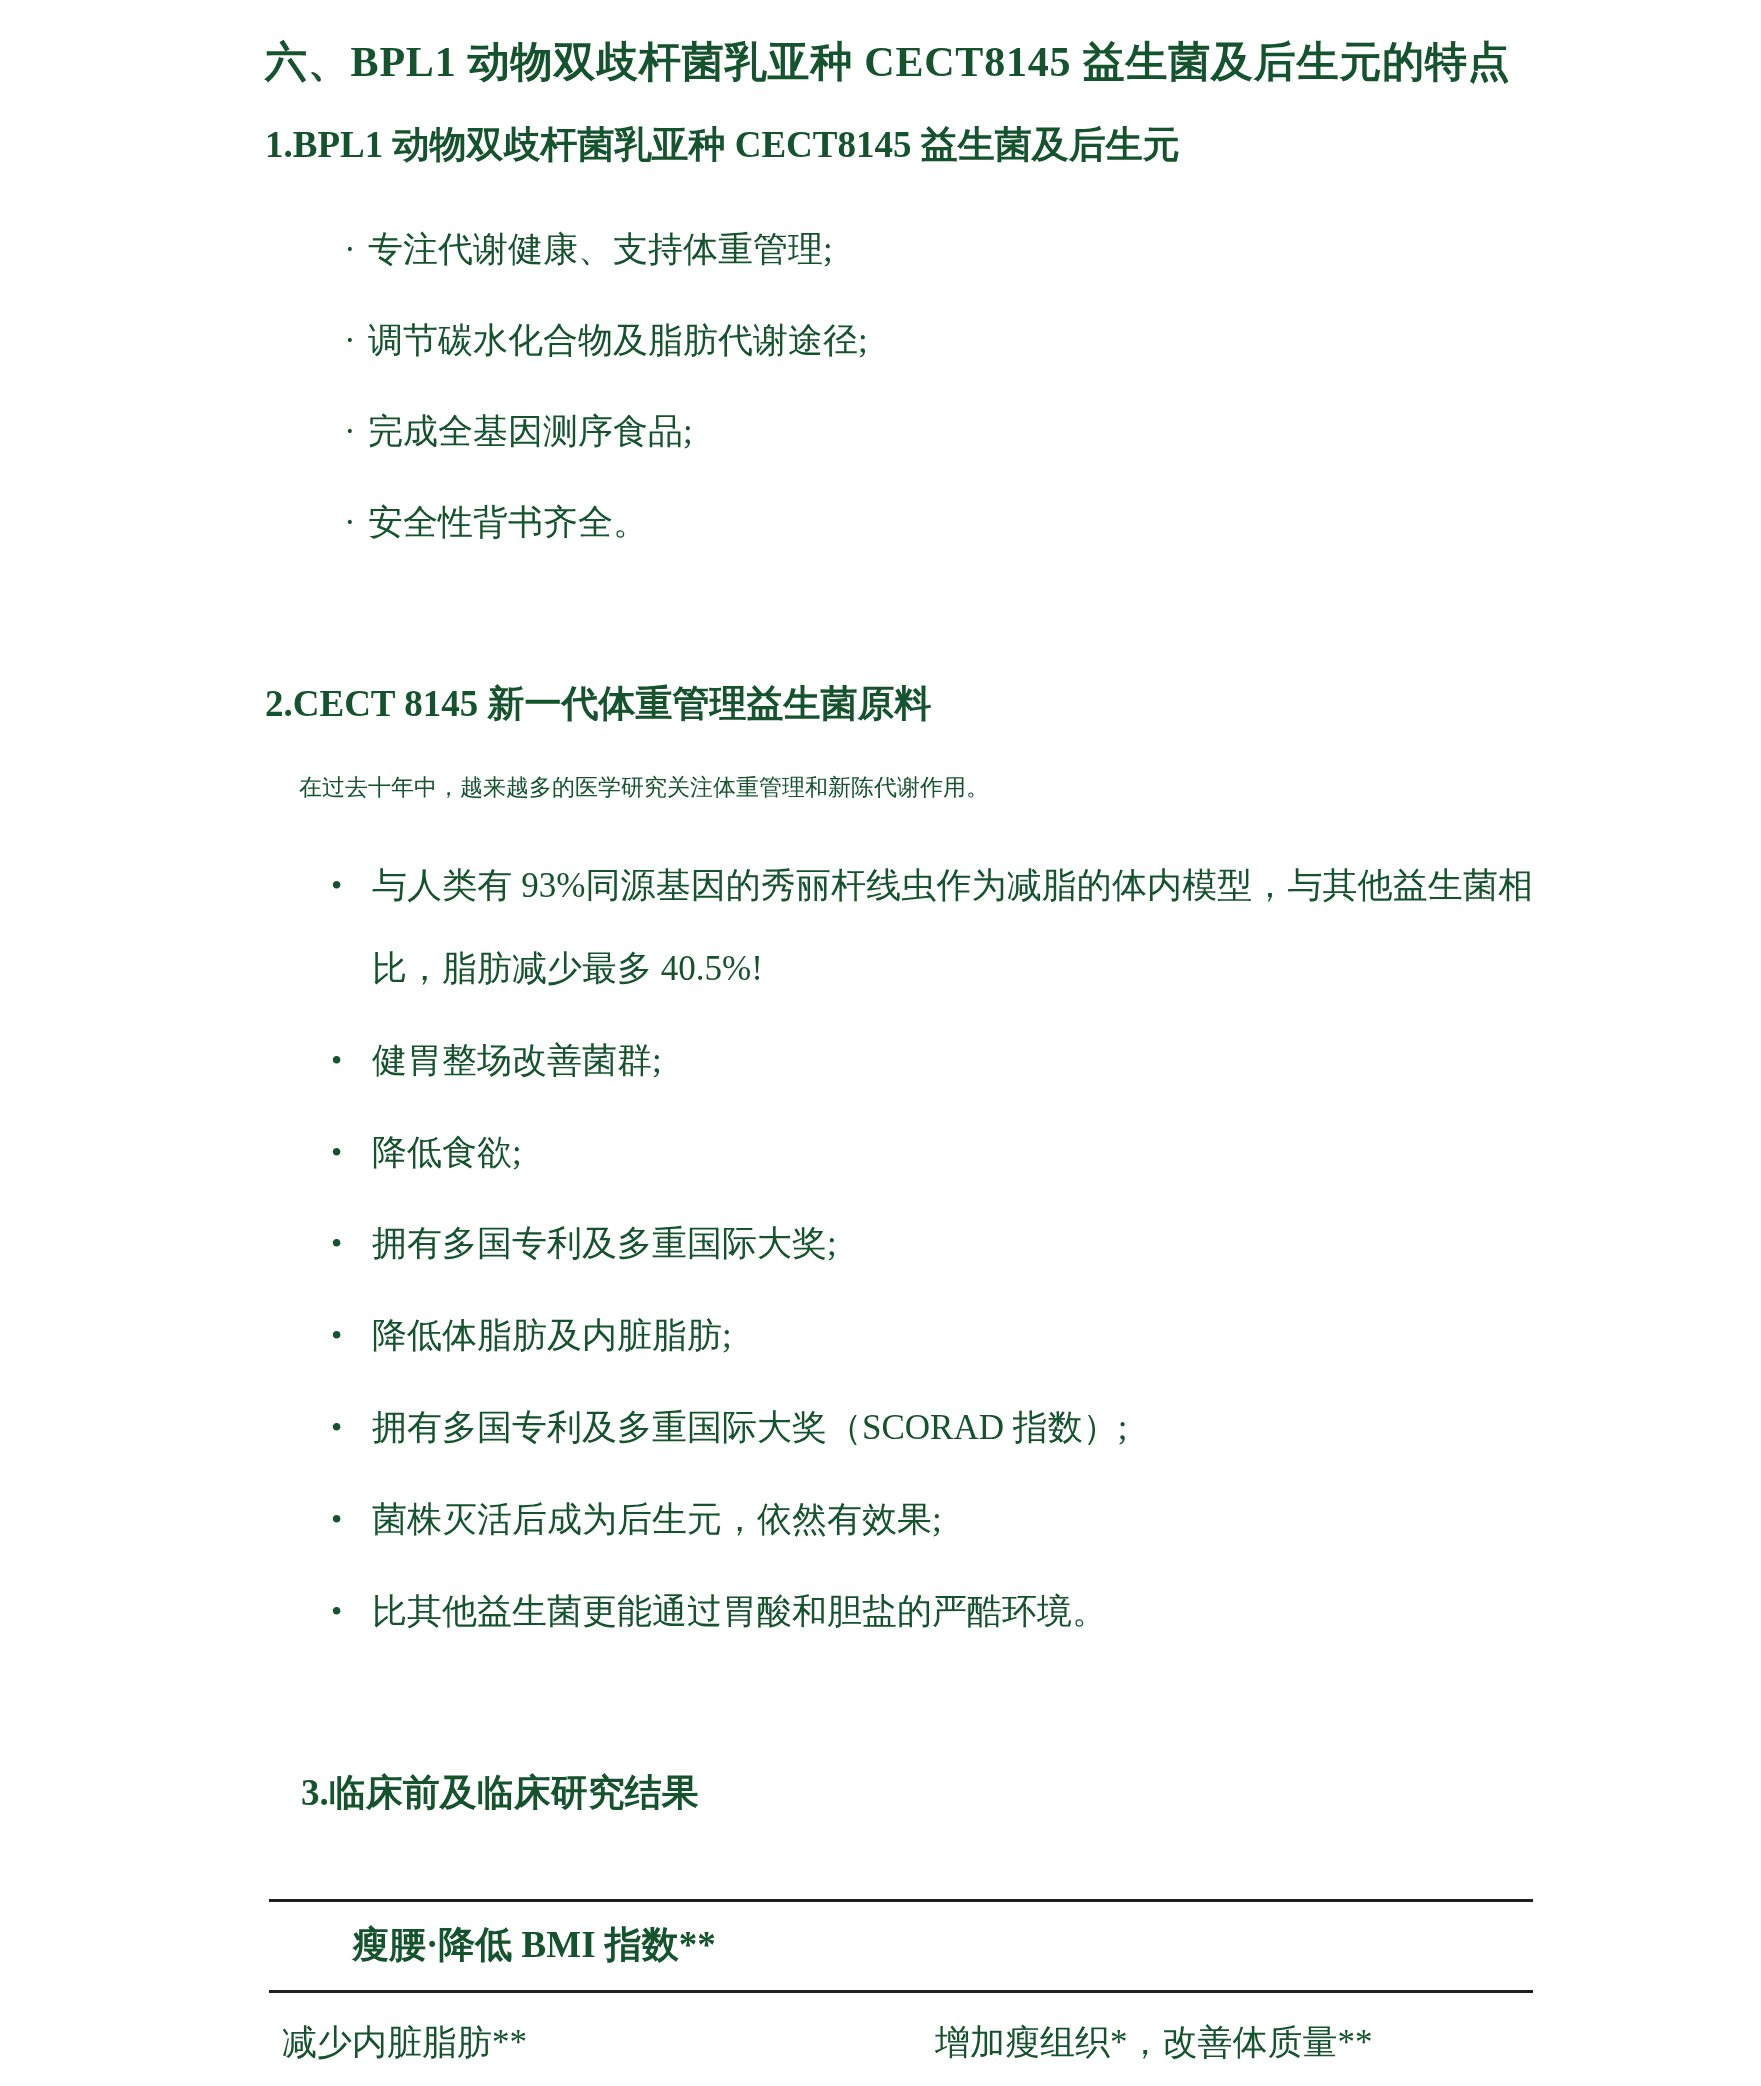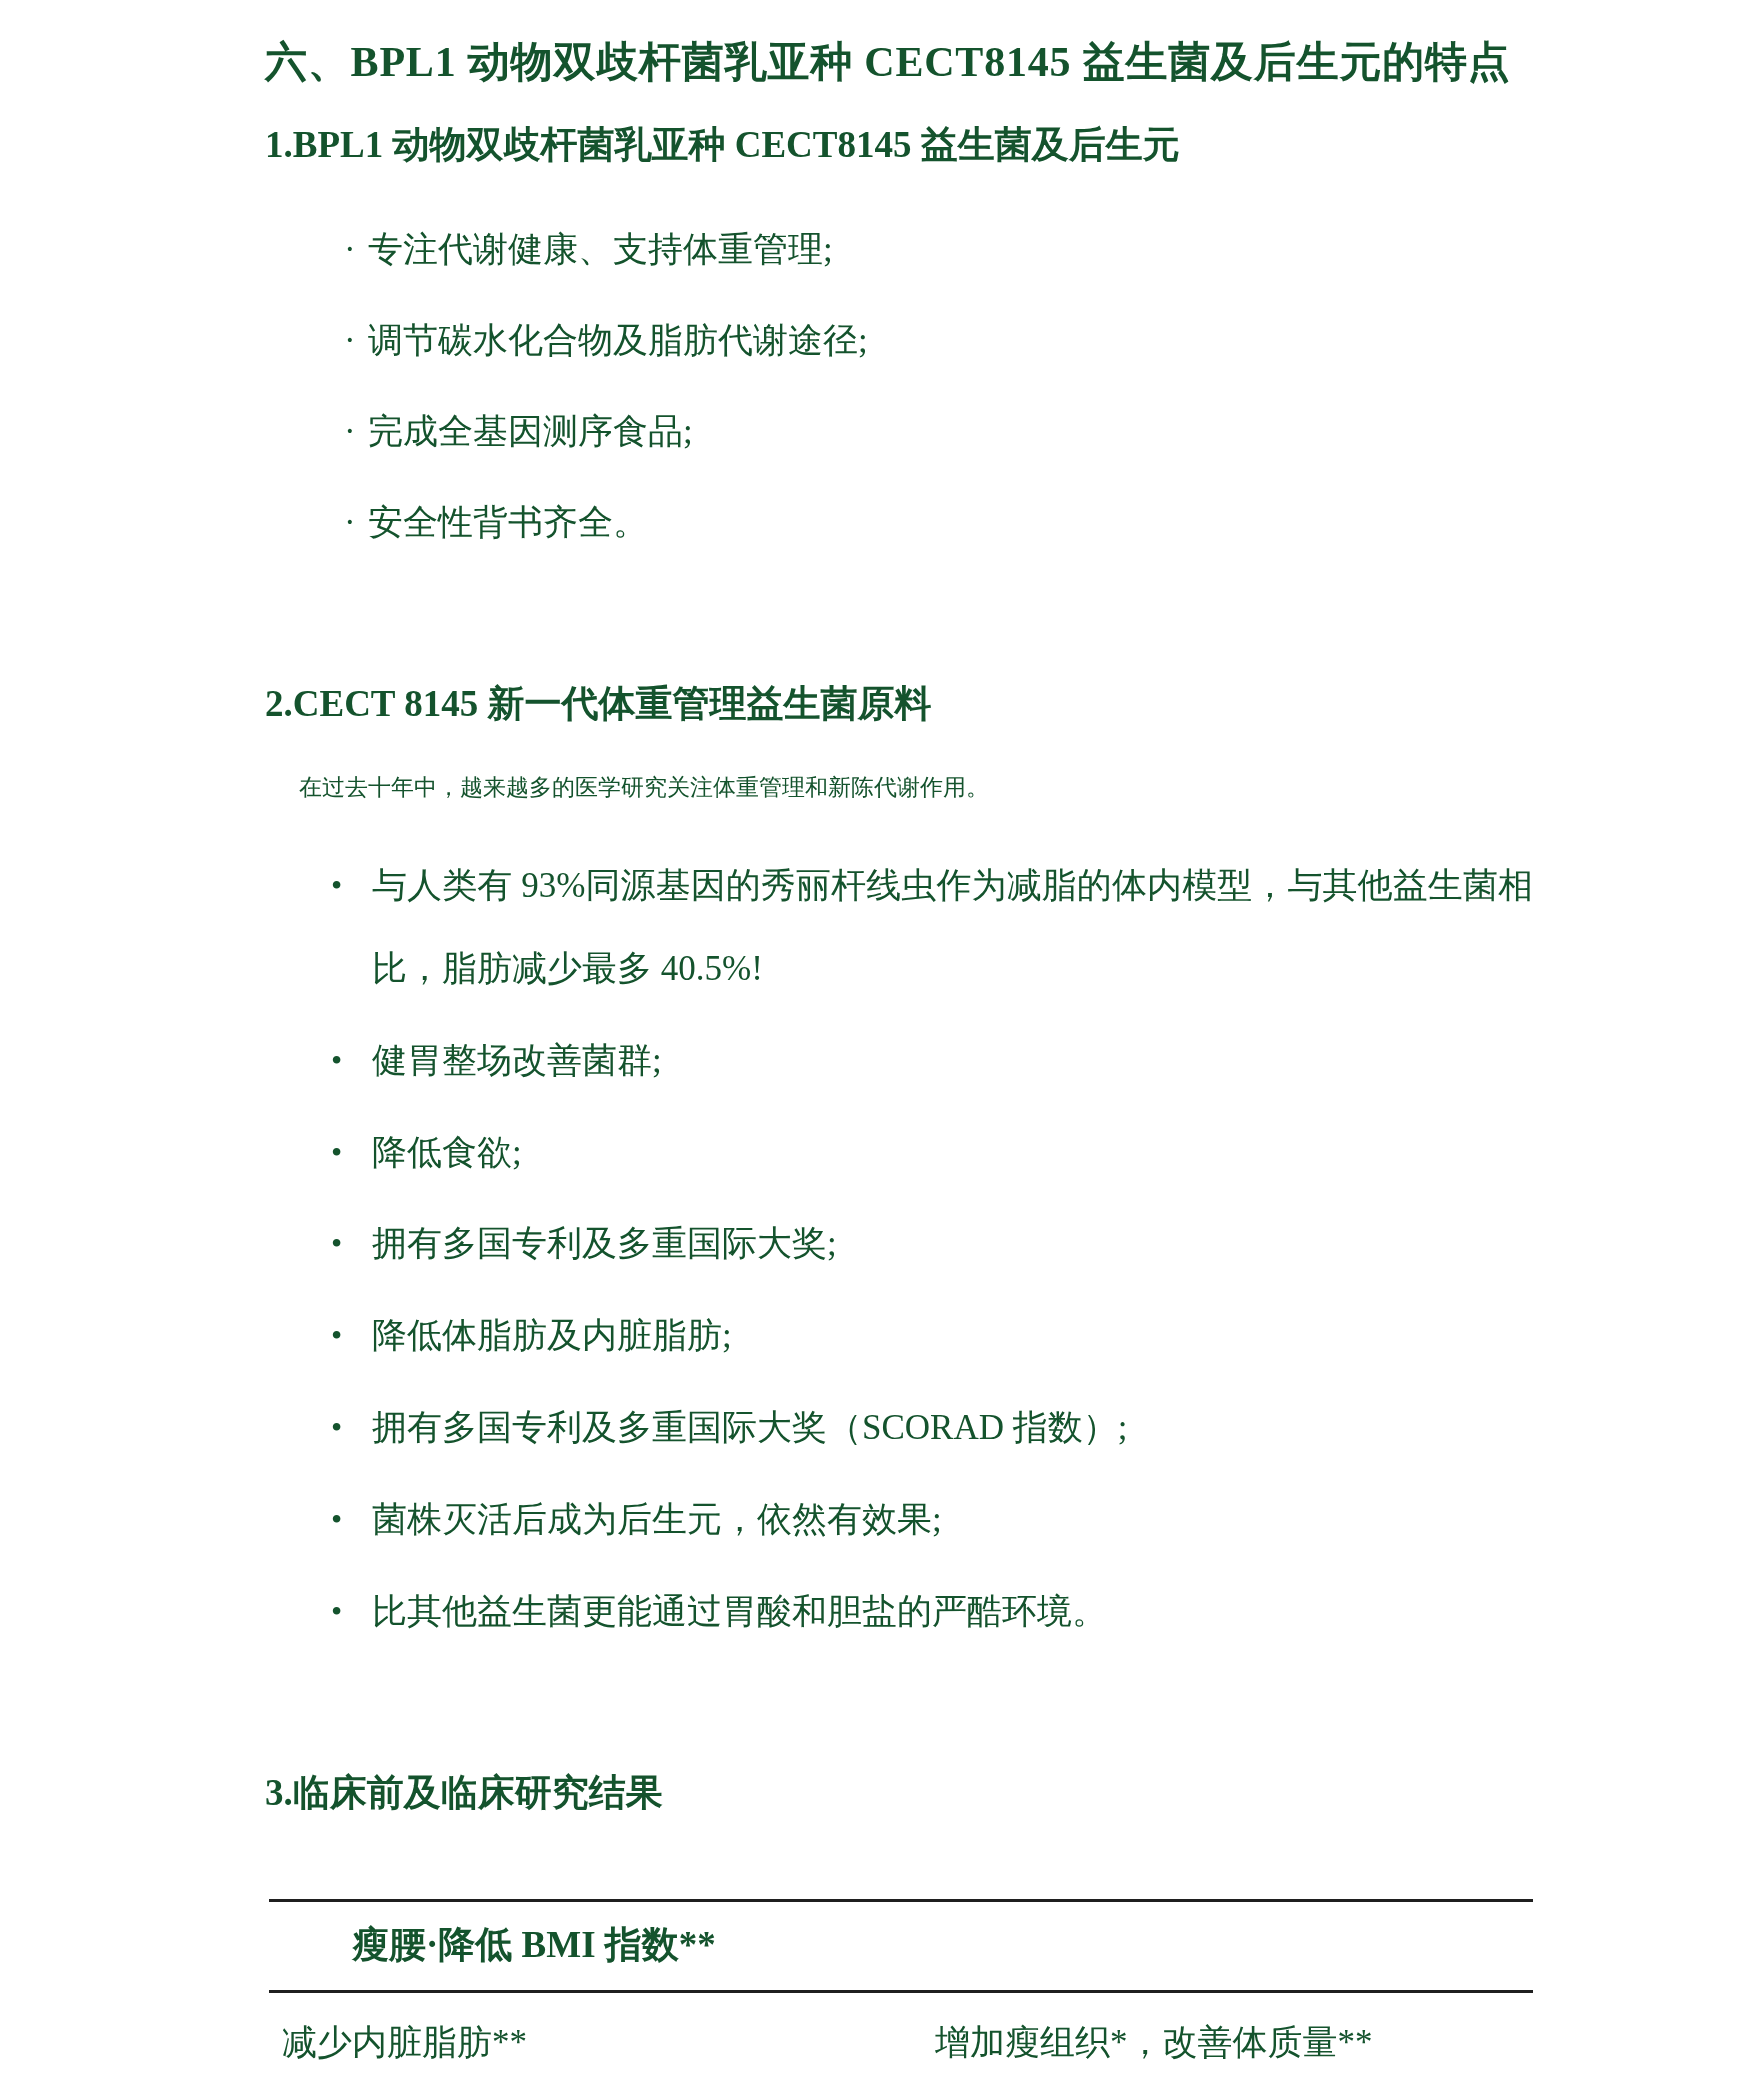--- a/index.html
+++ b/index.html
@@ -23,21 +23,21 @@
   }
   .sec-heading{
     position:absolute;
     left:265px;
     font-size:37px;
     font-weight:bold;
     white-space:nowrap;
   }
   .h-s1{top:120px;}
   .h-s2{top:679px;}
-  .h-s3{top:1768px;}
+  .h-s3{top:1768px;margin-left:36px;}
   .intro{
     position:absolute;
     left:299px; top:772px;
     font-size:23px;
     white-space:nowrap;
   }
   ul.blist{
     list-style:none;
     margin:0;padding:0;
     position:absolute;

